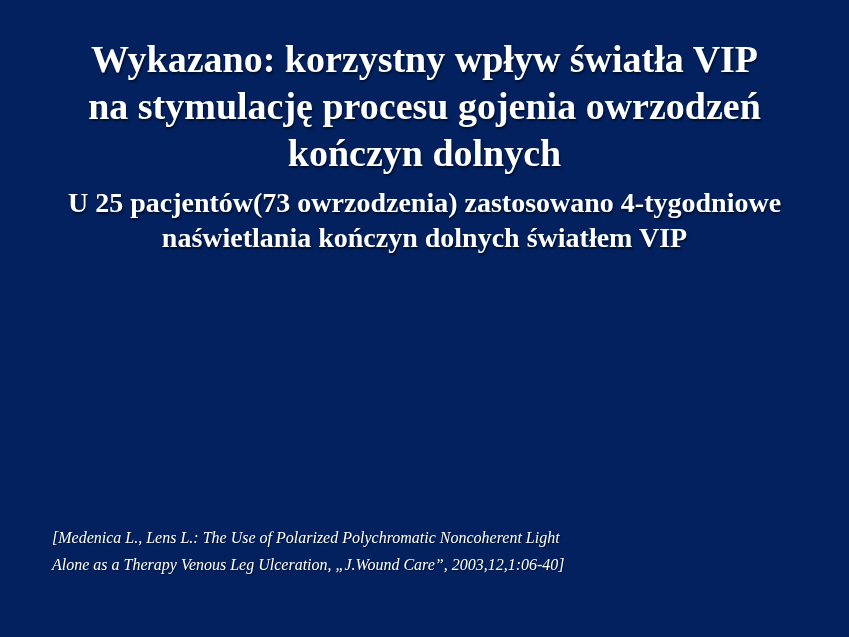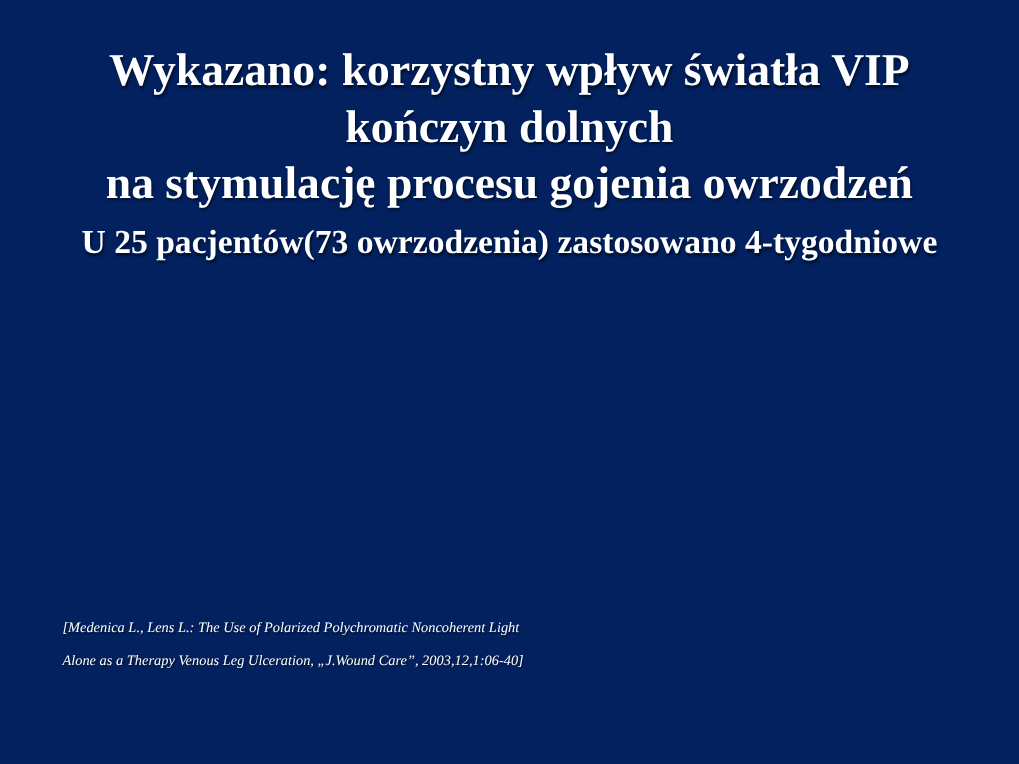--- a/index.html
+++ b/index.html
@@ -37,44 +37,45 @@
   }
   .body-block.first {
     margin-top: 8px;
   }
   .body-block.second {
     margin-top: 35px;
   }
   .citation {
     position: absolute;
     left: 52px;
-    top: 510px;
+    top: 524px;
     right: 60px;
-    font-size: 12px;
+    font-size: 16px;
     line-height: 27px;
     font-style: italic;
     font-weight: normal;
     text-align: left;
     text-shadow: 1px 1px 1px rgba(0,0,0,0.45);
   }
   .line { display: block; }
 </style>
 </head>
 <body>
 
 <div class="slide" style="background: rgb(2, 33, 94); color: rgb(255, 255, 255);">
 
   <div class="title">
     <span class="line">Wykazano: korzystny wpływ światła VIP</span>
+    <span class="line">na stymulację procesu gojenia owrzodzeń</span>
     <span class="line">kończyn dolnych</span>
-    <span class="line">na stymulację procesu gojenia owrzodzeń</span>
   </div>
 
   <div class="body-block first">
     <span class="line">U 25 pacjentów(73 owrzodzenia) zastosowano 4-tygodniowe</span>
+    <span class="line">naświetlania kończyn dolnych światłem VIP</span>
   </div>
 
 
   <div class="citation">
     <span class="line">[Medenica L., Lens L.: The Use of Polarized Polychromatic Noncoherent Light</span>
     <span class="line">Alone as a Therapy Venous Leg Ulceration, „J.Wound Care”, 2003,12,1:06-40]</span>
   </div>
 
 </div>
 

